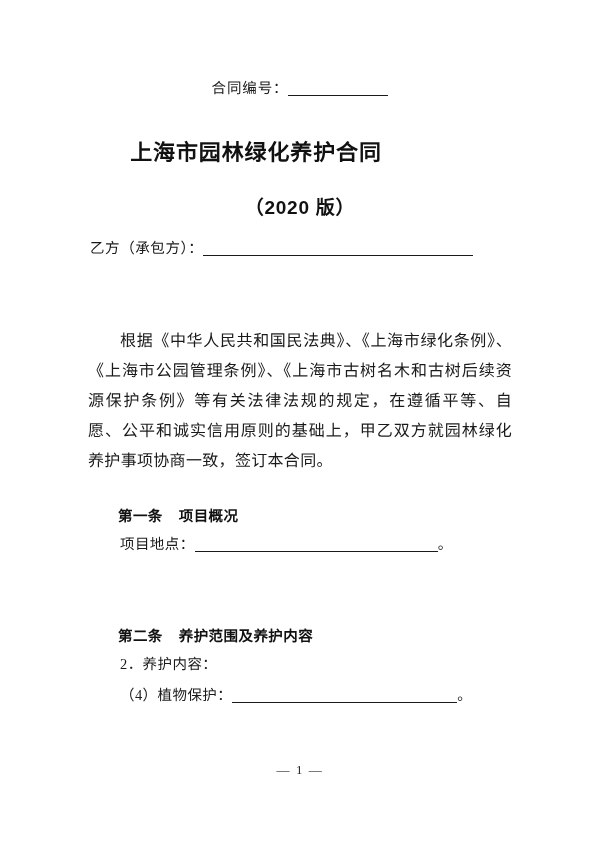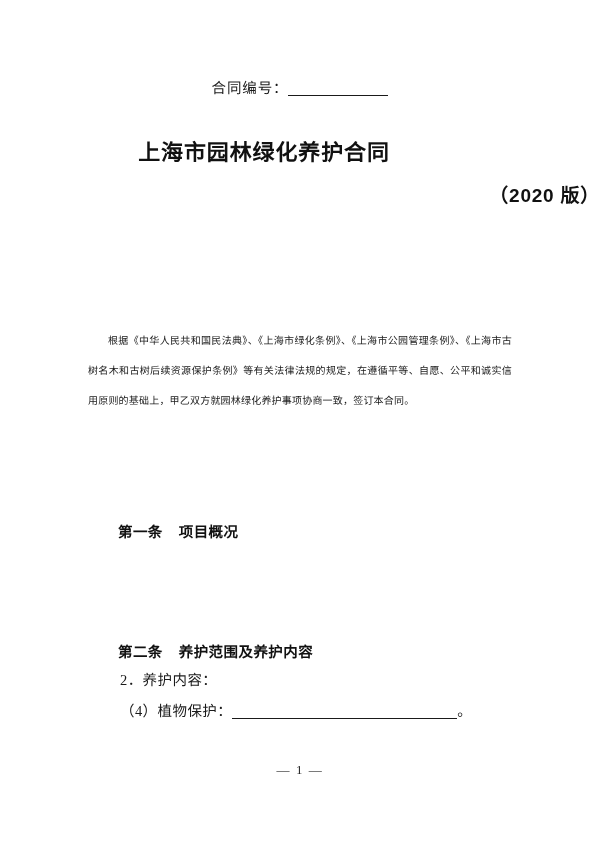--- a/index.html
+++ b/index.html
@@ -39,36 +39,36 @@
   .blank-rule {
     display: inline-block;
     border-bottom: 1.4px solid #1a1a1a;
     vertical-align: -3px;
   }
   .rule-number { width: 100px; }
 
   
   .title {
     position: absolute;
-    left: 8px;
+    left: 0;
     top: 134px;
     width: 512px;
     text-align: center;
     font-family: "Liberation Sans", "DejaVu Sans", sans-serif;
     font-weight: bold;
     font-size: 22px;
     letter-spacing: 0.04em;
     color: #111111;
   }
   .subtitle {
     position: absolute;
     left: 0;
-    top: 180px;
+    top: 192px;
     width: 600px;
-    text-align: right;
+    text-align: center;
     font-family: "Liberation Sans", "DejaVu Sans", sans-serif;
     font-weight: bold;
     font-size: 19px;
     letter-spacing: 0.04em;
     color: #111111;
   }
 
   
   .party-block {
     position: absolute;
@@ -84,34 +84,33 @@
   }
   .party-row .label { display: inline-block; }
   .rule-party { width: 270px; }
 
   
   .intro {
     position: absolute;
     left: 88px;
     top: 326px;
     width: 424px;
-    font-size: 10px;
+    font-size: 16px;
     line-height: 30px;
     text-indent: 2em;
     text-align: justify;
     text-justify: inter-ideograph;
     letter-spacing: 0.02em;
   }
 
   
   .section {
     position: absolute;
     left: 88px;
     width: 440px;
-    margin-top: 16px;
   }
   #section-1 { top: 504px; }
   #section-2 { top: 624px; }
 
   .section-heading {
     font-family: "Liberation Sans", "DejaVu Sans", sans-serif;
     font-weight: bold;
     font-size: 14.5px;
     letter-spacing: 0.03em;
     margin-left: 30px;
@@ -156,27 +155,33 @@
 <div class="page">
 
   <div class="doc-number">
     <span class="label">合同编号：</span><span class="blank-rule rule-number"></span>
   </div>
 
   <div class="title">上海市园林绿化养护合同</div>
   <div class="subtitle">（2020 版）</div>
 
   <div class="party-block">
+    <div class="party-row">
+      <span class="label">乙方（承包方）：</span><span class="blank-rule rule-party"></span>
+    </div>
   </div>
 
   <div class="intro">根据《中华人民共和国民法典》、《上海市绿化条例》、《上海市公园管理条例》、《上海市古树名木和古树后续资源保护条例》等有关法律法规的规定，在遵循平等、自愿、公平和诚实信用原则的基础上，甲乙双方就园林绿化养护事项协商一致，签订本合同。</div>
 
   <div class="section" id="section-1">
     <div class="section-heading">
       <span>第一条</span><span class="gap"></span><span>项目概况</span>
+    </div>
+    <div class="field-row">
+      <span class="label">项目地点：</span><span class="blank-rule rule-f2"></span><span class="period">。</span>
     </div>
   </div>
 
   <div class="section" id="section-2">
     <div class="section-heading">
       <span>第二条</span><span class="gap"></span><span>养护范围及养护内容</span>
     </div>
     <div class="field-row">
       <span class="label">2．养护内容：</span>
     </div>

